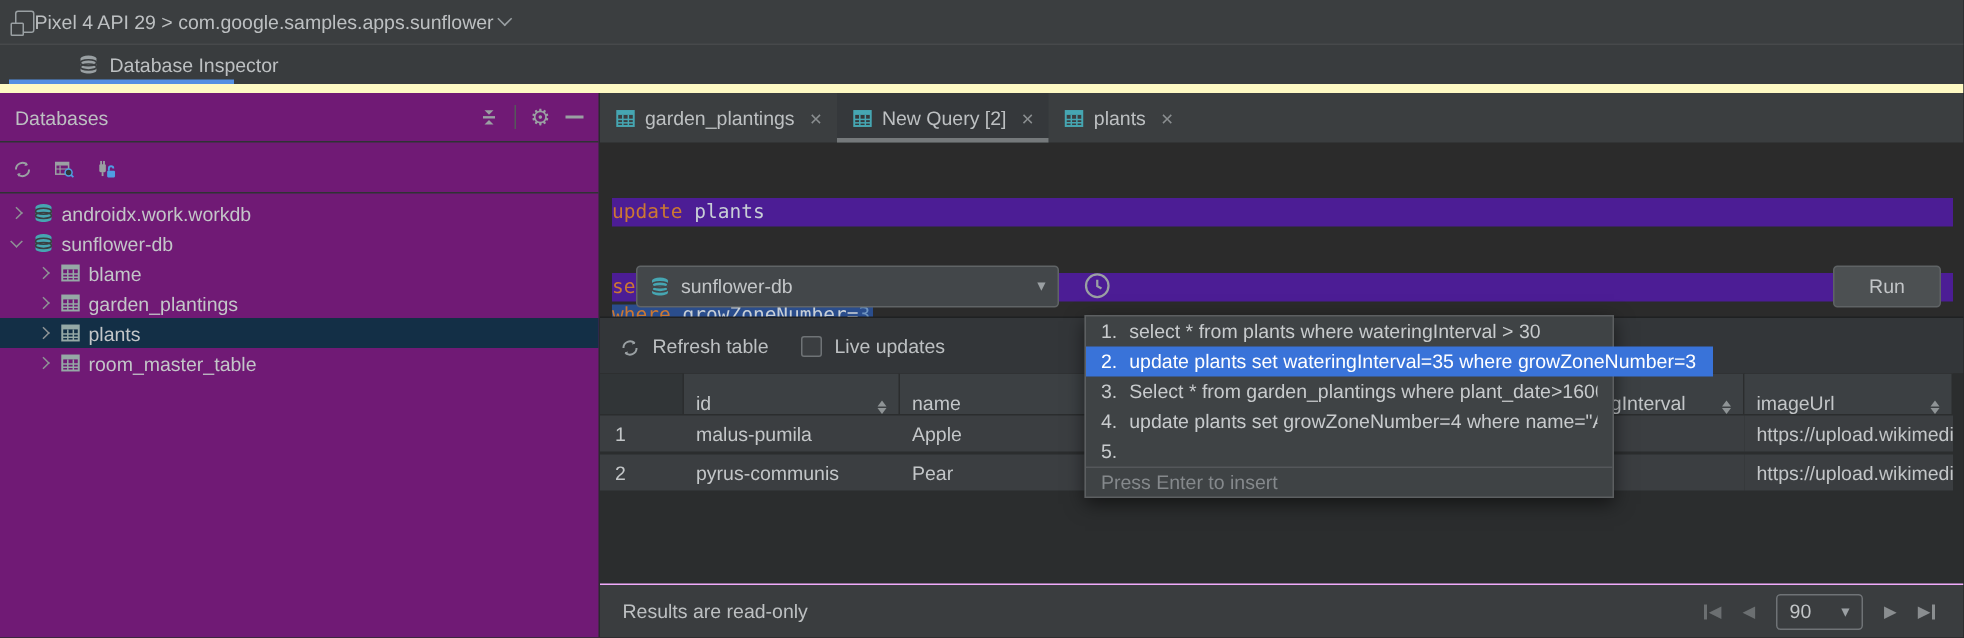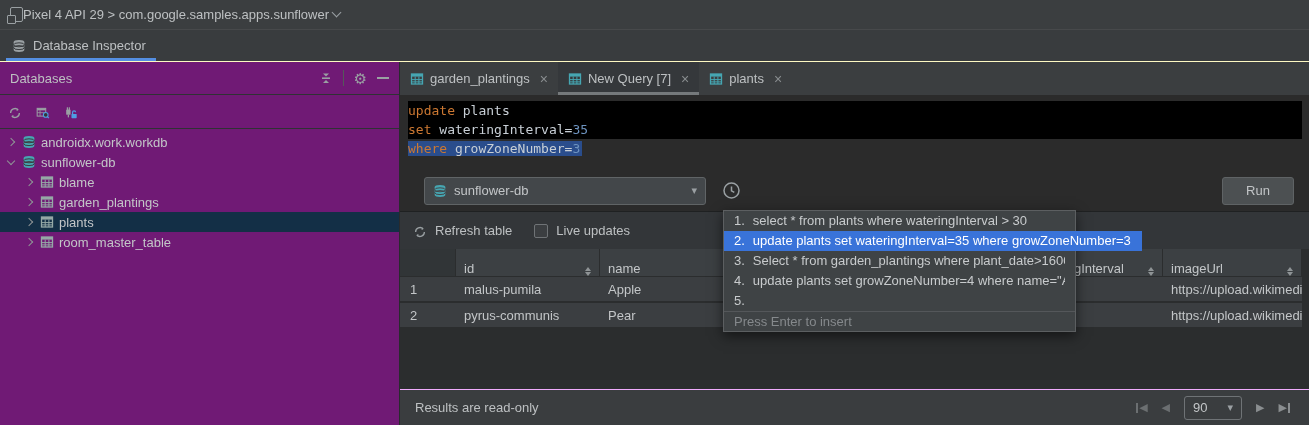--- a/index.html
+++ b/index.html
@@ -11,22 +11,22 @@
   }
   
   .topbar { height:30px; background:#3b3e40; border-bottom:1px solid #47494b;
     display:flex; align-items:center; padding:0 10px; }
   .device-ico { width:13px; height:15px; border:1.5px solid #9aa0a3; border-radius:2px; position:relative; }
   .device-ico::after { content:""; position:absolute; left:-4px; bottom:-3px; width:7px; height:7px;
     background:#3b3e40; border:1.5px solid #9aa0a3; border-radius:1px; }
   .chev-down { width:7px; height:7px; border-right:1.6px solid #9aa0a3; border-bottom:1.6px solid #9aa0a3;
     transform:rotate(45deg); margin-left:4px; margin-top:-4px; }
   
-  .twbar { height:32px; background:#393c3e; border-bottom:1px solid #fef9c3;
-    display:flex; align-items:center; position:relative; }
+  .twbar { height:32px; background:#393c3e; border-bottom:6px solid #fef9c3;
+    display:flex; align-items:center; position:relative;padding-left:40px; }
   .tw-tab { display:flex; align-items:center; gap:7px; padding:0 14px 0 12px; height:100%; }
   .tw-underline { position:absolute; left:6px; bottom:0; width:150px; height:3px; background:#548fe3; }
   
   .main { display:flex; height:363px; }
   .left-panel { width:400px; background:#701a75; border-right:1px solid #292b2d; flex:none;
     display:flex; flex-direction:column; }
   .panel-header { height:33px; display:flex; align-items:center; padding:0 10px;
     border-bottom:1px solid #2f3234; color:#bdc0c2; }
   .panel-header .sp { flex:1; }
   .ph-icons { display:flex; align-items:center; gap:10px; }
@@ -47,21 +47,21 @@
   .right-panel { flex:1; background:#2b2b2b; display:flex; flex-direction:column; position:relative; }
   .tabs { height:33px; background:#3b3e40; display:flex; align-items:stretch; flex:none; }
   .tab { display:flex; align-items:center; gap:6px; padding:0 10px; position:relative; color:#bdc0c2; }
   .tab .close { color:#8a8e90; font-size:14px; margin-left:4px; }
   .tab.selected { background:#35383b; }
   .tab.selected::after { content:""; position:absolute; left:0; right:0; bottom:0; height:3px; background:#75797b; }
   
   .editor { height:75px; padding:6px 7px 0 8px; font-family:"DejaVu Sans Mono", monospace;
     font-size:13px; line-height:19px; flex:none; }
   .ed-line { height:19px; white-space:pre; }
-  .ed-line.full { background:#000000; }
+  .ed-line.full { background:#4c1d95;margin-top:31px; }
   .sel-text { background:#2a4d8c; padding-right:2px; }
   .tok-keyword { color:#cc7832; }
   .tok-plain { color:#c8cfd6; }
   .tok-number { color:#6d93bf; }
   
   .controls { height:42px; display:flex; align-items:center; flex:none; padding-left:24px;
     border-bottom:1px solid #1f2122; }
   .db-combo { width:282px; height:28px; background:#43474a; border:1px solid #606466; border-radius:3px;
     display:flex; align-items:center; gap:7px; padding:0 8px; color:#c3c6c8; }
   .db-combo .sp { flex:1; }
@@ -286,21 +286,21 @@
           <span class="ico">
             <svg width="14" height="14" viewBox="0 0 14 14">
               <rect x="1.5" y="2" width="11" height="10" fill="none" stroke="#46a6b2" stroke-width="1.3"></rect>
               <rect x="1.5" y="2" width="11" height="2.6" fill="#46a6b2"></rect>
               <line x1="1.5" y1="7.6" x2="12.5" y2="7.6" stroke="#46a6b2"></line>
               <line x1="1.5" y1="9.9" x2="12.5" y2="9.9" stroke="#46a6b2"></line>
               <line x1="5.2" y1="4.6" x2="5.2" y2="12" stroke="#46a6b2"></line>
               <line x1="8.9" y1="4.6" x2="8.9" y2="12" stroke="#46a6b2"></line>
             </svg>
           </span>
-          <span>New Query [7]</span>
+          <span>New Query [2]</span>
           <span class="close">×</span>
         </div>
         <div class="tab">
           <span class="ico">
             <svg width="14" height="14" viewBox="0 0 14 14">
               <rect x="1.5" y="2" width="11" height="10" fill="none" stroke="#46a6b2" stroke-width="1.3"></rect>
               <rect x="1.5" y="2" width="11" height="2.6" fill="#46a6b2"></rect>
               <line x1="1.5" y1="7.6" x2="12.5" y2="7.6" stroke="#46a6b2"></line>
               <line x1="1.5" y1="9.9" x2="12.5" y2="9.9" stroke="#46a6b2"></line>
               <line x1="5.2" y1="4.6" x2="5.2" y2="12" stroke="#46a6b2"></line>

